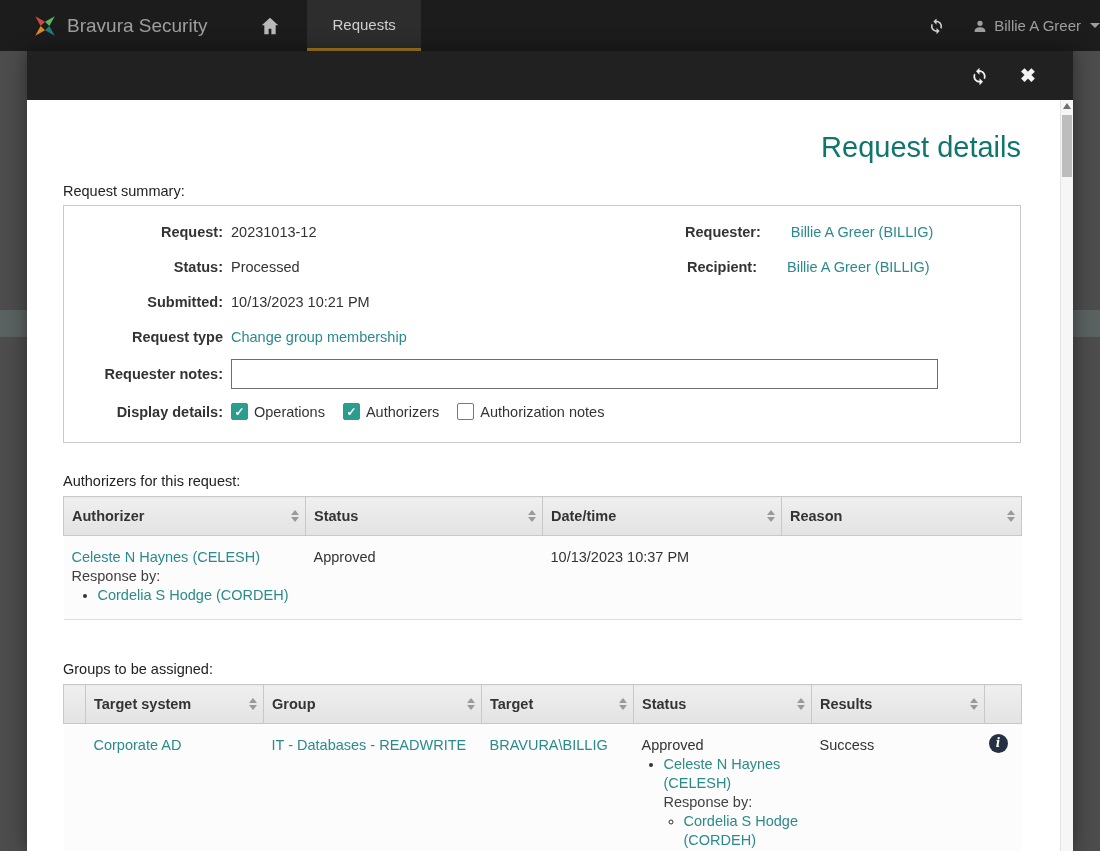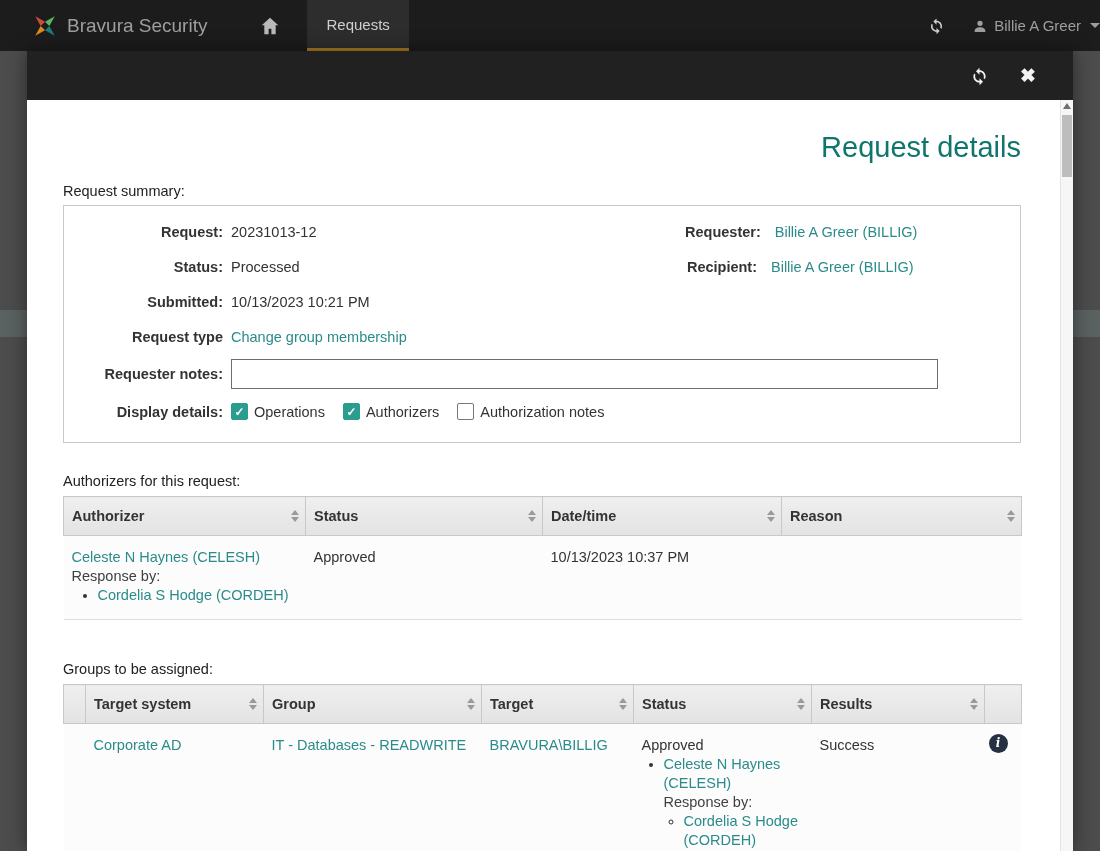--- a/index.html
+++ b/index.html
@@ -6,21 +6,21 @@
   html,body { width:1100px; height:851px; overflow:hidden;
               font-family:"Liberation Sans", sans-serif; font-size:14.5px; color:#333; }
   .viewport { position:relative; width:1100px; height:851px; background:#4c4c4c; overflow:hidden; }
   .backdrop-band { position:absolute; left:0; top:310px; width:1100px; height:27px; background:#5a6261; }
 
   
   .topnav { position:absolute; top:0; left:0; width:1100px; height:51px; background:#1c1c1c;
             display:flex; align-items:stretch; z-index:5; }
   .brand { display:flex; align-items:center; gap:9px; padding-left:32px; color:#9e9e9e; font-size:19px; }
   .nav-home { display:flex; align-items:center; justify-content:center; width:58px; margin-left:34px; cursor:pointer; }
-  .nav-tab { display:flex; align-items:center; padding:0 19px; margin-left:8px; background:#2d2d2d;
+  .nav-tab { display:flex; align-items:center; padding:0 25px; margin-left:8px; background:#2d2d2d;
              color:#cfcfcf; font-size:15px; border-bottom:3px solid #a87b22; cursor:pointer; }
   .nav-right { margin-left:auto; display:flex; align-items:center; gap:26px; }
   .nav-refresh { cursor:pointer; display:flex; align-items:center; }
   .nav-user { display:flex; align-items:center; gap:6px; color:#9e9e9e; font-size:15px; cursor:pointer; }
   .caret { width:0; height:0; border-left:5px solid transparent; border-right:5px solid transparent;
            border-top:5px solid #9e9e9e; margin-left:3px; }
 
   
   .modal { position:absolute; left:27px; top:51px; width:1046px; height:800px; z-index:10;
            background:#fff; box-shadow:0 0 18px rgba(0,0,0,.45); }
@@ -41,21 +41,21 @@
   .sb-thumb { position:absolute; top:15px; left:1px; width:10px; height:62px; background:#bdbdbd; }
 
   h1.page-title { margin-top:31px; font-size:29px; font-weight:400; color:#0f766e;text-align:right; }
   .section-label { margin-top:19px; font-size:14.5px; color:#222; }
 
   
   .panel { margin-top:6px; width:958px; border:1px solid #c9c9c9; background:#fff; padding:8px 14px 13px 0; }
   .frow { display:flex; align-items:center; min-height:35px; }
   .flabel { width:167px; text-align:right; font-weight:bold; color:#333; padding-right:8px; flex:0 0 167px; }
   .fvalue { color:#333; }
-  .fright { margin-left:auto; display:flex; align-items:flex-end; width:321px; flex:0 0 321px; }
+  .fright { margin-left:auto; display:flex; align-items:flex-end; width:321px; flex:0 0 321px;gap:16px; }
   .frlabel { flex:0 0 72px; text-align:right; font-weight:bold; margin-right:14px; }
   a.link { color:#2b8b8b; text-decoration:none; cursor:pointer; }
   .notes-input { width:707px; height:30px; border:1px solid #6d6d6d; background:#fff; font-size:14px;
                  padding:0 6px; font-family:"Liberation Sans",sans-serif; }
   .cb-row { display:flex; align-items:center; gap:18px; }
   .cb-item { display:inline-flex; align-items:center; gap:6px; cursor:pointer; }
   .cb-box { width:17px; height:17px; border:1px solid #777; border-radius:2px; background:#fff;
             display:inline-flex; align-items:center; justify-content:center;
             color:#fff; font-size:12px; font-weight:bold; line-height:1; }
   .cb-box.checked { background:#2a9d8f; border-color:#2a9d8f; }

